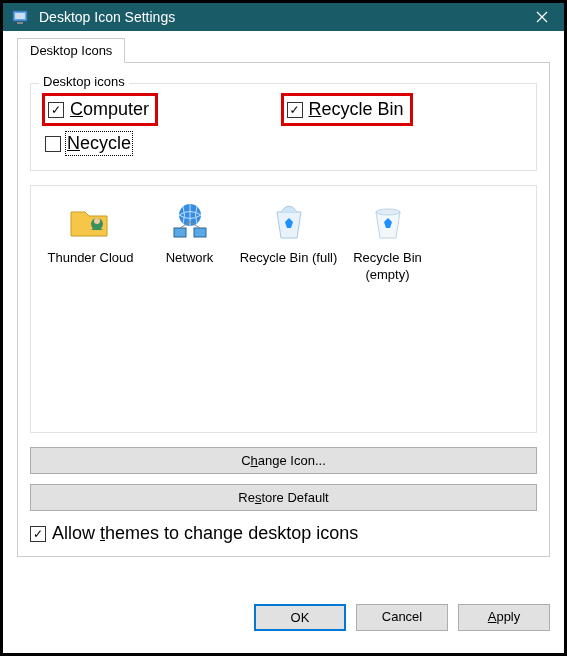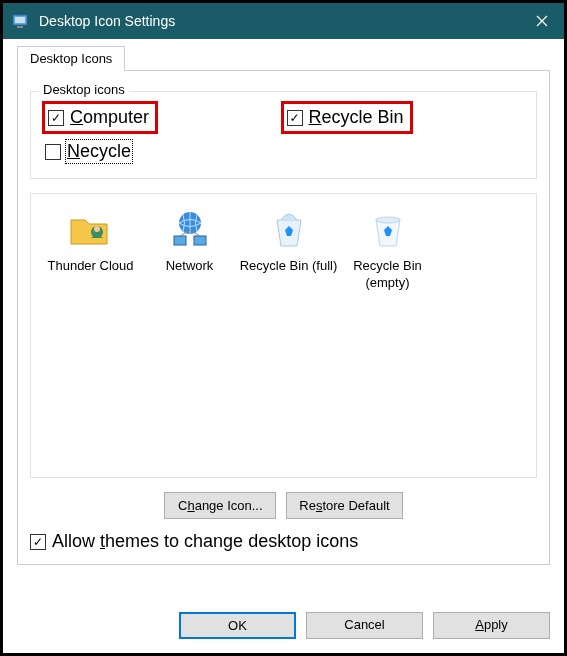--- a/index.html
+++ b/index.html
@@ -7,21 +7,21 @@
       margin: 0;
       font-family: "Segoe UI", Tahoma, Geneva, sans-serif;
       font-size: 13px;
       background: #fff;
       width: 567px;
       height: 656px;
       border: 3px solid #000;
       position: relative;
     }
     .titlebar {
-      height: 36px;
+      height: 28px;
       background: #1a5b68;
       color: #fff;
       display: flex;
       align-items: center;
       padding: 8px 8px;
     }
     .titlebar .title-icon {
       width: 20px;
       height: 20px;
       margin-right: 8px;
@@ -152,20 +152,21 @@
     }
     .icon-cell .lbl {
       font-size: 13px;
       line-height: 1.3;
     }
     .btn-row {
       display: flex;
       justify-content: center;
       gap: 10px;
       margin-top: 14px;
+      flex-direction: column;
     }
     .btn {
       background: #e1e1e1;
       border: 1px solid #adadad;
       padding: 5px 12px;
       font-size: 13px;
       cursor: pointer;
       min-width: 112px;
       text-align: center;
     }
@@ -175,21 +176,21 @@
       margin-top: 12px;
     }
     .footer-btns {
       margin-top: auto;
       display: flex;
       justify-content: flex-end;
       gap: 10px;
       padding-top: 18px;
     }
     .footer-btn {
-      width: 117px;
+      width: 92px;
       padding: 4px 0;
       font-size: 13px;
       text-align: center;
       cursor: pointer;
       border: 1px solid #adadad;
       background: #e1e1e1;
     }
     .footer-btn.primary {
       border: 2px solid #0078d7;
       background: #e1e1e1;

